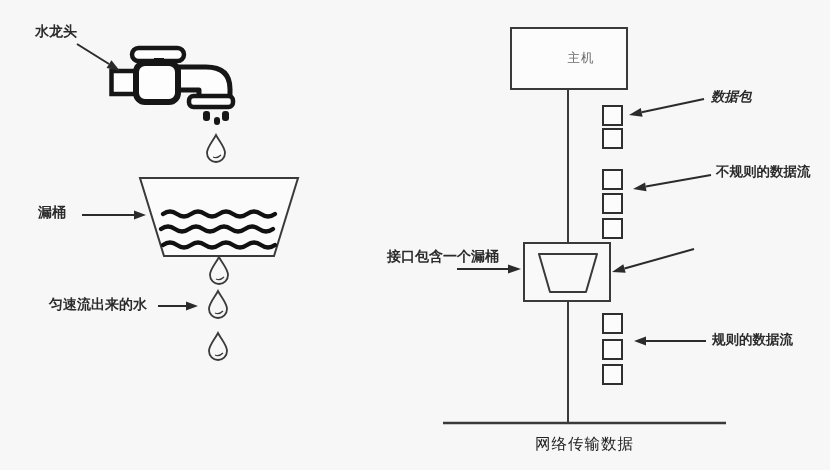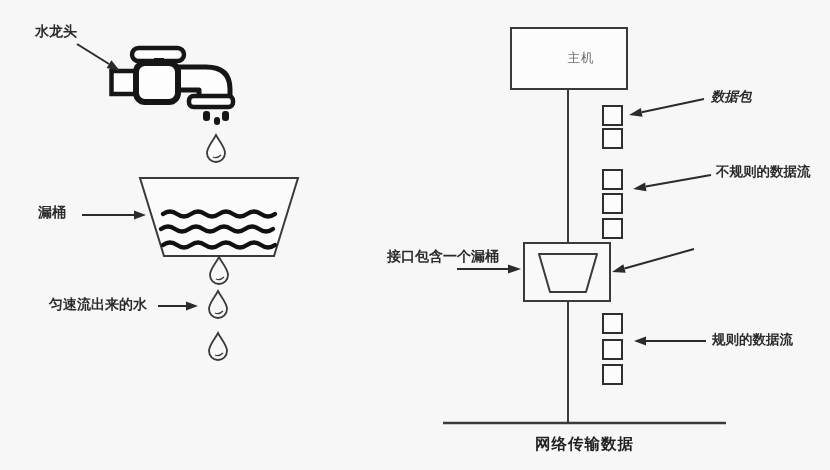--- a/index.html
+++ b/index.html
@@ -25,21 +25,21 @@
     display:flex;align-items:center;justify-content:center;
     color:#6b6b6b;font-size:12.5px;font-weight:400;letter-spacing:1px;padding-left:12px;
   }
   .store-lbl{
     position:absolute;left:692px;top:240px;width:118px;
     text-align:center;color:#2b2b2b;font-weight:600;font-size:13.5px;
     line-height:1.25;white-space:normal;
   }
   .network-lbl{
     position:absolute;left:443px;top:434px;width:283px;
-    text-align:center;color:#222;font-weight:700;font-size:15.5px;
+    text-align:center;color:#222;font-weight:400;font-size:15.5px;
     letter-spacing:1px;
   }
 </style>
 </head>
 <body>
 
 <div class="stage">
 
   <svg width="830" height="470" viewBox="0 0 830 470">
 

